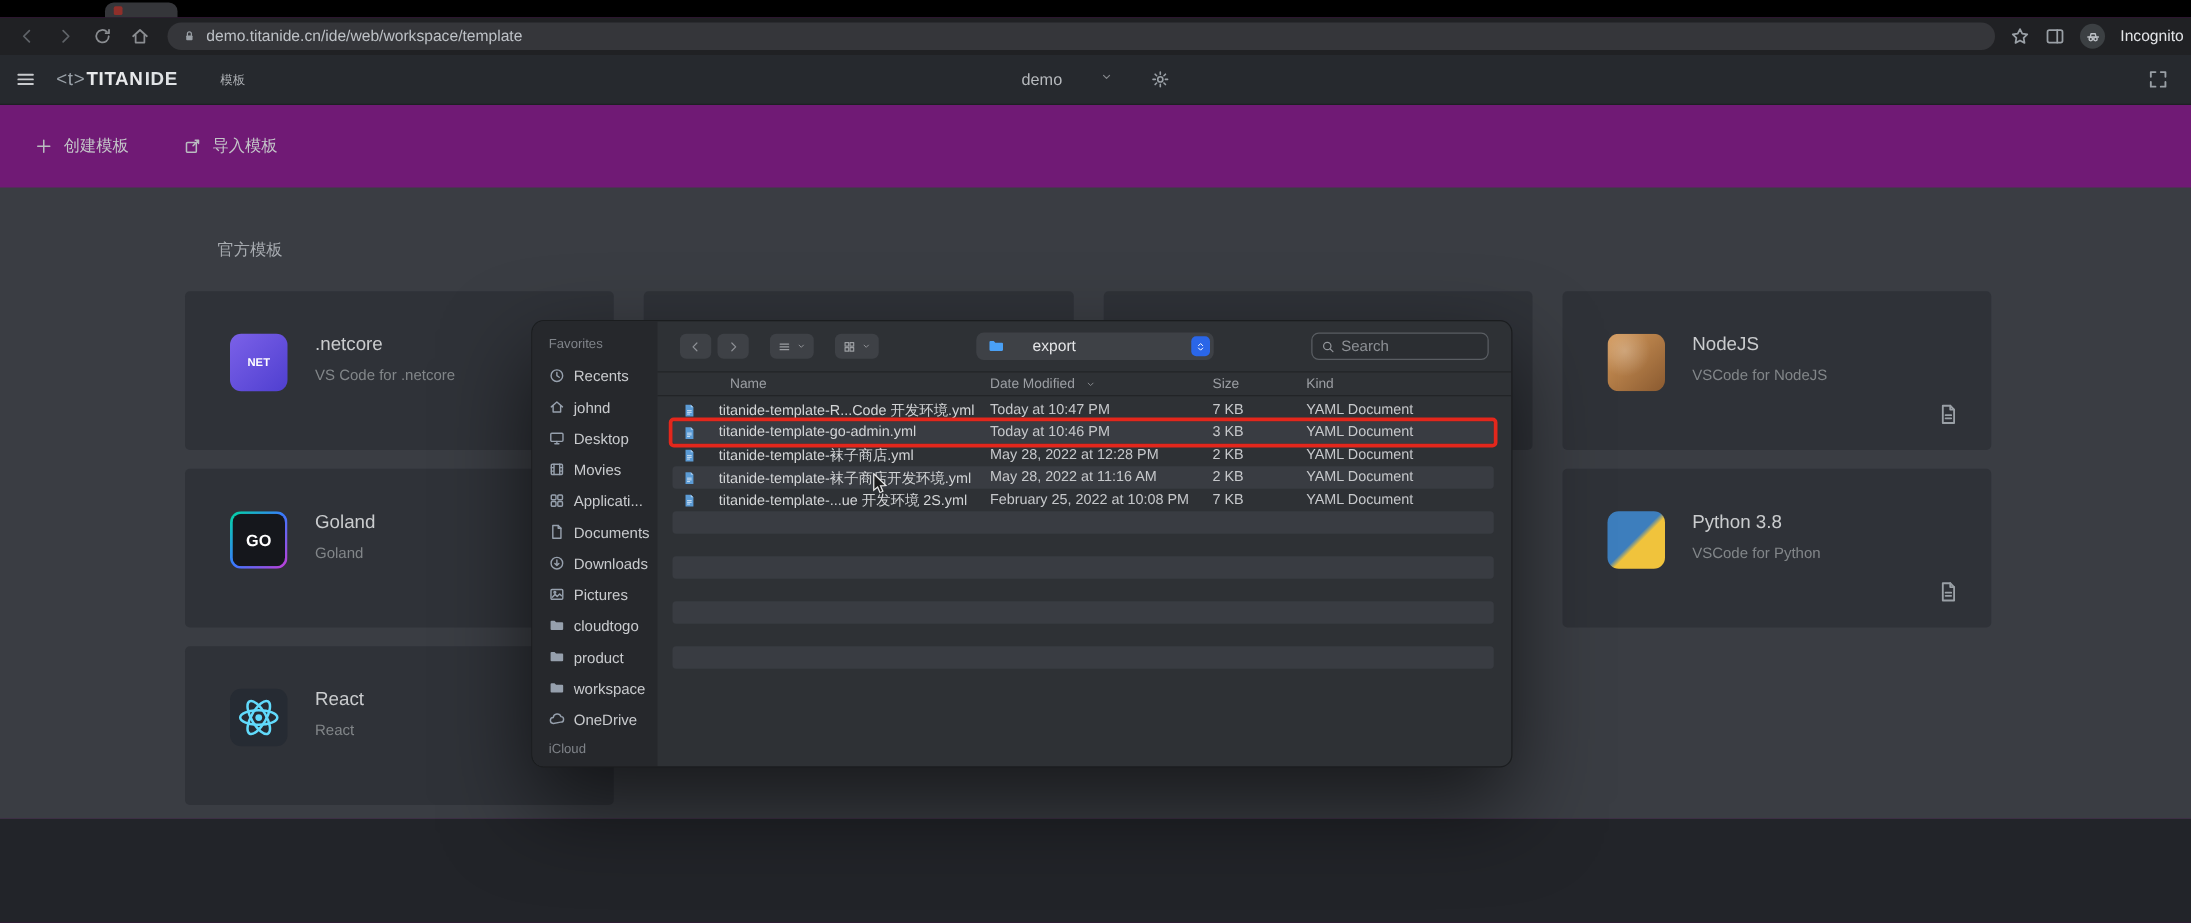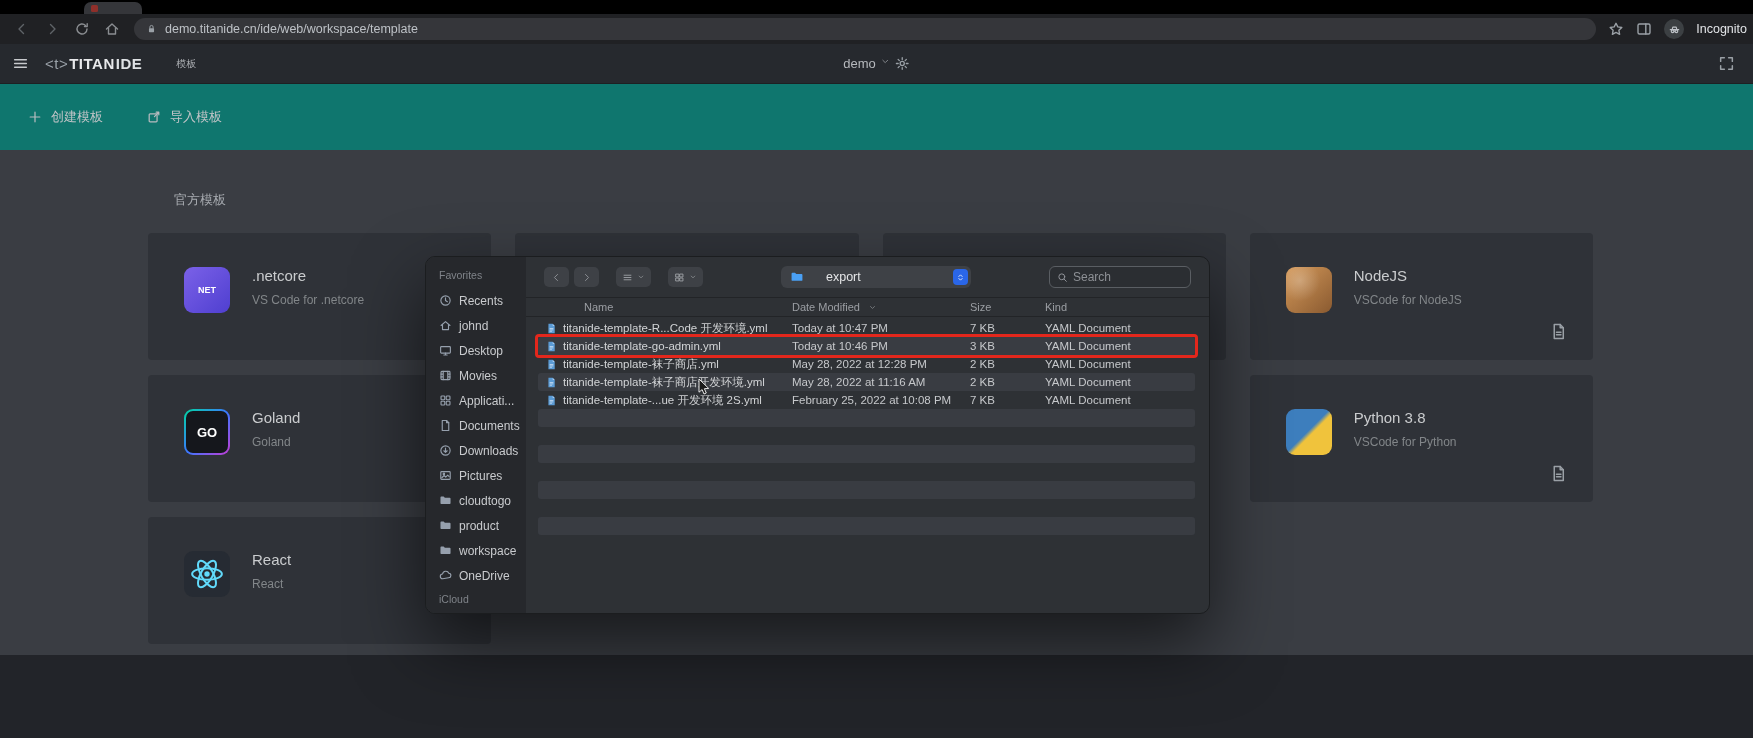--- a/index.html
+++ b/index.html
@@ -1,18 +1,18 @@
 <!DOCTYPE html>
 <html><head>
 <meta charset="utf-8">
 <style>
   *{margin:0;padding:0;box-sizing:border-box}
   html,body{width:1753px;height:738px;background:#131417}
   body{font-family:"Liberation Sans",sans-serif;position:relative;overflow:hidden}
-  .screen{position:absolute;inset:0;background:#0f766e;overflow:hidden}
+  .screen{position:absolute;inset:0;background:#701a75;overflow:hidden}
 
   .ic{display:inline-flex;width:13px;height:13px;flex-shrink:0}
   .ic16{width:16px;height:16px}
   .ic11{width:11px;height:13px}
 
   
   .tabstrip{position:absolute;top:0;left:0;right:0;height:14px;background:#000}
   .tab{position:absolute;left:84px;top:2px;width:58px;height:12px;background:#35363a;border-radius:7px 7px 0 0;display:flex;align-items:center;padding-left:7px}
   .tab .fav{width:7px;height:7px;background:#8f2f2a;border-radius:1.5px}
   .addressbar{position:absolute;top:14px;left:0;right:0;height:30px;background:#202124;display:flex;align-items:center;color:#9aa0a6;overflow:hidden}
@@ -26,21 +26,21 @@
   .incog{color:#e2e4e7;font-size:12.5px;white-space:nowrap}
 
   
   .appheader{position:absolute;top:44px;left:0;right:0;height:40px;background:#26292e;border-bottom:1px solid #1d2023;display:flex;align-items:center}
   .hamburger{width:17px;height:17px;color:#c8cacd;margin-left:12px}
   .logo{margin-left:16px;font-size:15px;font-weight:bold;letter-spacing:.5px;display:flex;align-items:baseline;gap:1px}
   .logo .pre{color:#9aa1a8;font-weight:normal}
   .logo .main{color:#e8e9eb}
   .logo .acc{color:#dfe2e5}
   .pgtitle{margin-left:34px;color:#aeb1b5;font-size:10px}
-  .hdr-center{position:absolute;left:50%;transform:translateX(-50%);display:flex;gap:4px;color:#b6b9bd;font-size:13px}
+  .hdr-center{position:absolute;left:50%;transform:translateX(-50%);display:flex;gap:30px;color:#b6b9bd;font-size:13px}
   .hdr-center .chev{width:11px;height:11px;color:#85888c}
   .hdr-center .gear{width:15px;height:15px;color:#9aa0a6}
   .fsbtn{margin-left:auto;margin-right:18px;width:17px;height:17px;color:#9aa0a6}
 
   
   .pagetoolbar{position:absolute;top:84px;left:0;right:0;height:66px;display:flex;align-items:center;padding-left:28px;gap:44px;color:#c3c5c8}
   .tool{display:flex;align-items:center;gap:9px;font-size:13px;cursor:pointer}
   .tool .ic{width:14px;height:14px;color:#b9bcc0}
 
   
@@ -92,21 +92,21 @@
   .searchbox input::placeholder{color:#8d9095}
   .dlg-cols{height:20px;display:flex;align-items:center;font-size:11px;color:#9b9ea3;border-top:1px solid #222427;border-bottom:1px solid #222427;padding:0 14px 0 20px}
   .h-name{flex:1;padding-left:38px}
   .h-date{width:178px;display:flex;align-items:center;gap:8px}
   .h-date .ic{width:9px;height:9px;color:#85888c}
   .h-size{width:75px}
   .h-kind{width:150px}
   .dlg-rows{flex:1;padding:2px 14px 0 12px;overflow:hidden}
   .row{height:18px;display:flex;align-items:center;font-size:11.5px;color:#d2d4d6;border-radius:3px;padding-left:8px;position:relative}
   .row.alt{background:#393c42}
-  .c-name{flex:1;display:flex;align-items:center;gap:6px;min-width:0}
+  .c-name{flex:1;display:flex;align-items:center;gap:18px;min-width:0}
   .c-name span{white-space:nowrap;overflow:hidden}
   .c-date{width:178px;color:#c6c8cb}
   .c-size{width:75px;color:#c6c8cb}
   .c-kind{width:150px;color:#c6c8cb}
   .row.hl::after{content:"";position:absolute;left:-3px;right:-3px;top:-3px;bottom:-3px;border:3px solid #e3271c;border-radius:4px;pointer-events:none}
   .dlg-footer{height:48px;display:flex;align-items:center;padding:0 22px}
   .btn{height:20px;border-radius:5px;background:#4b4e53;color:#d4d5d7;font-size:12px;display:flex;align-items:center;justify-content:center;padding:0 15px;cursor:pointer}
   .btn.cancel{margin-left:auto}
   .btn.open{margin-left:10px;background:#3a3d42;color:#7f8287}
 

